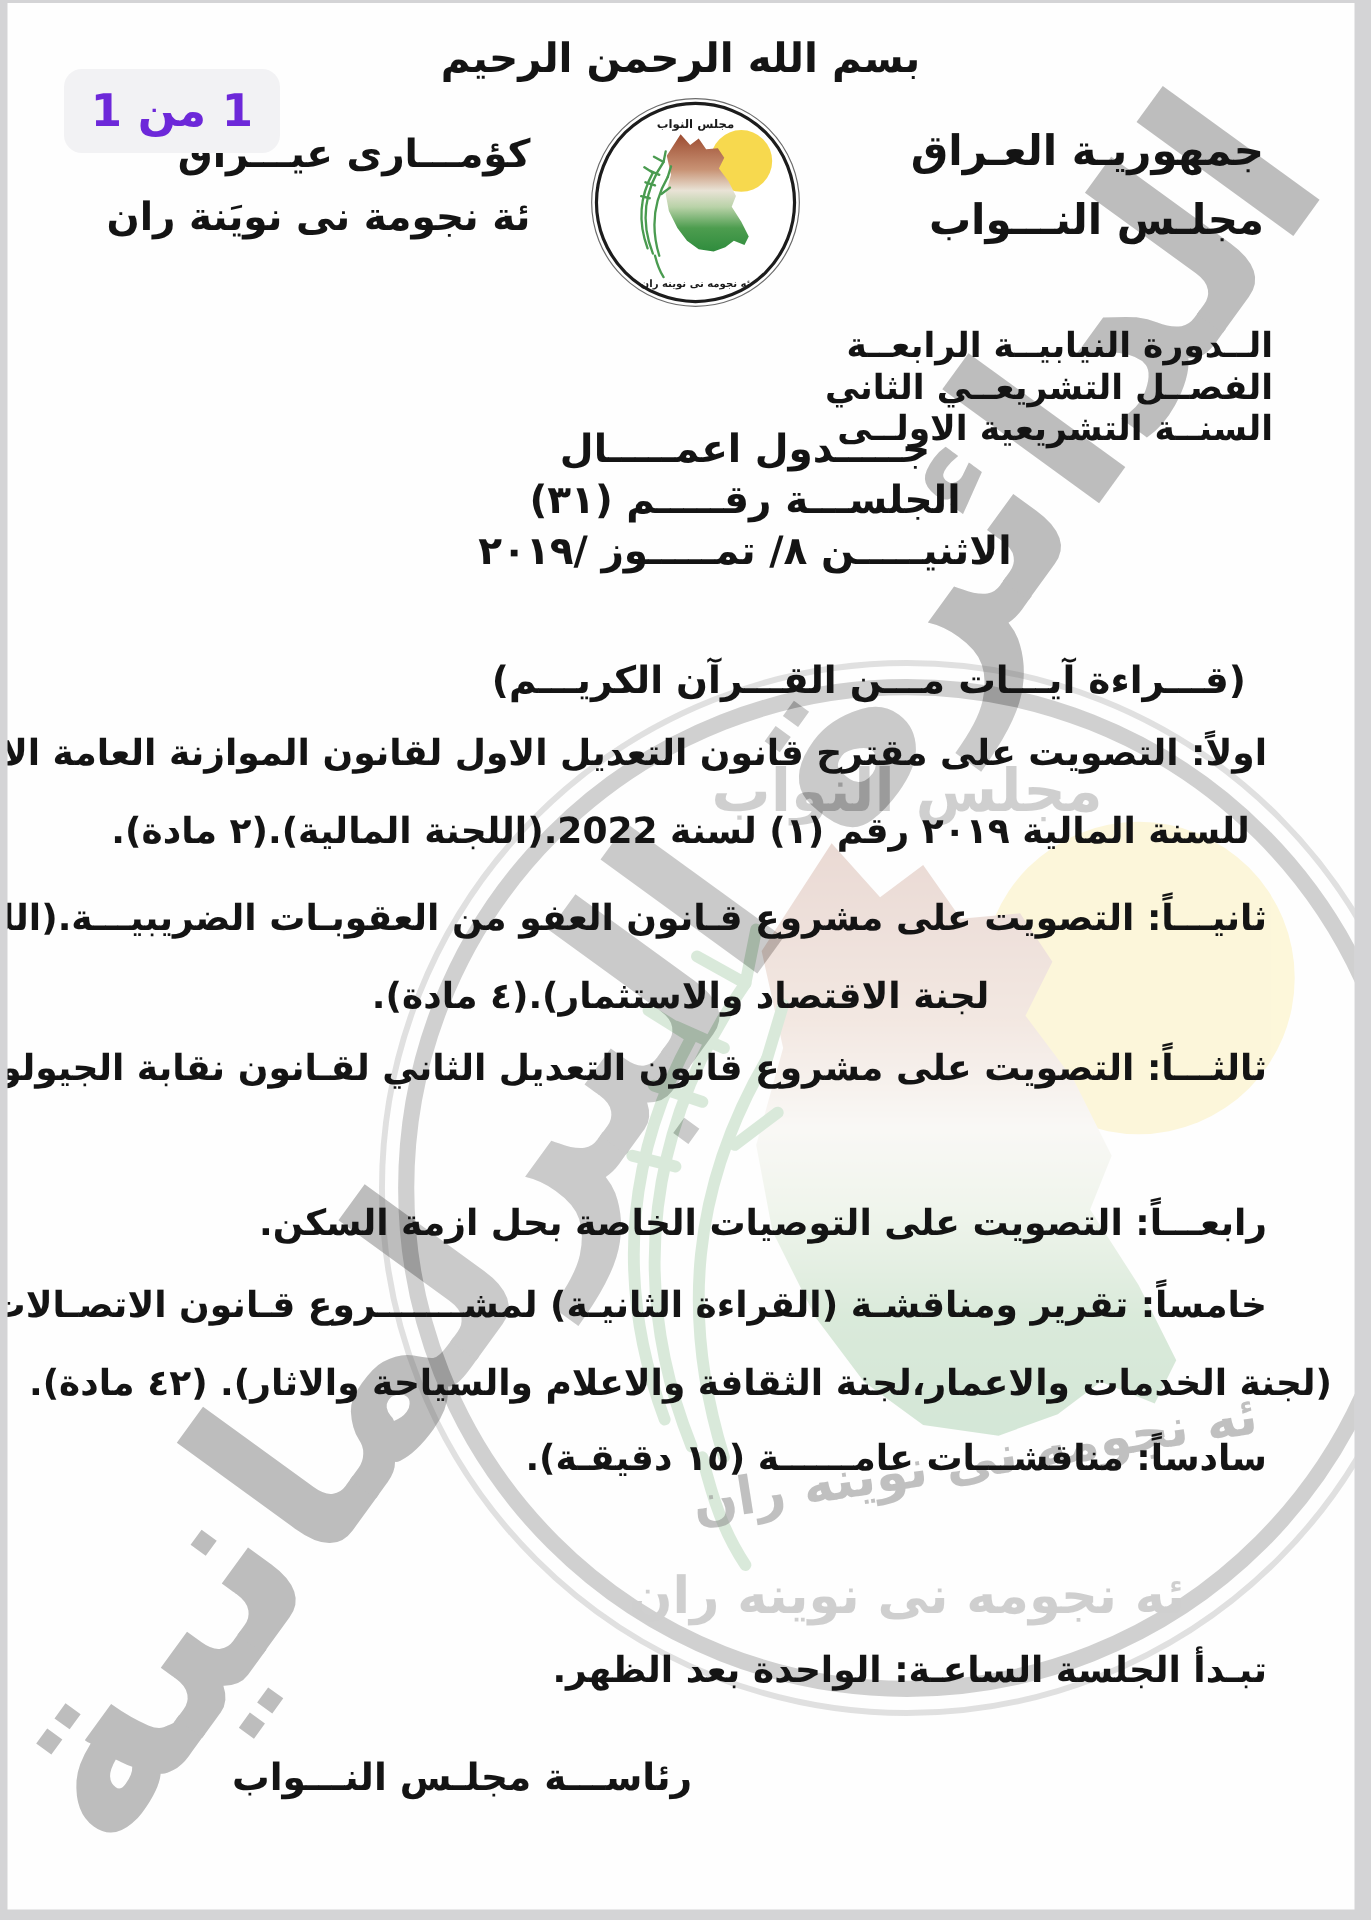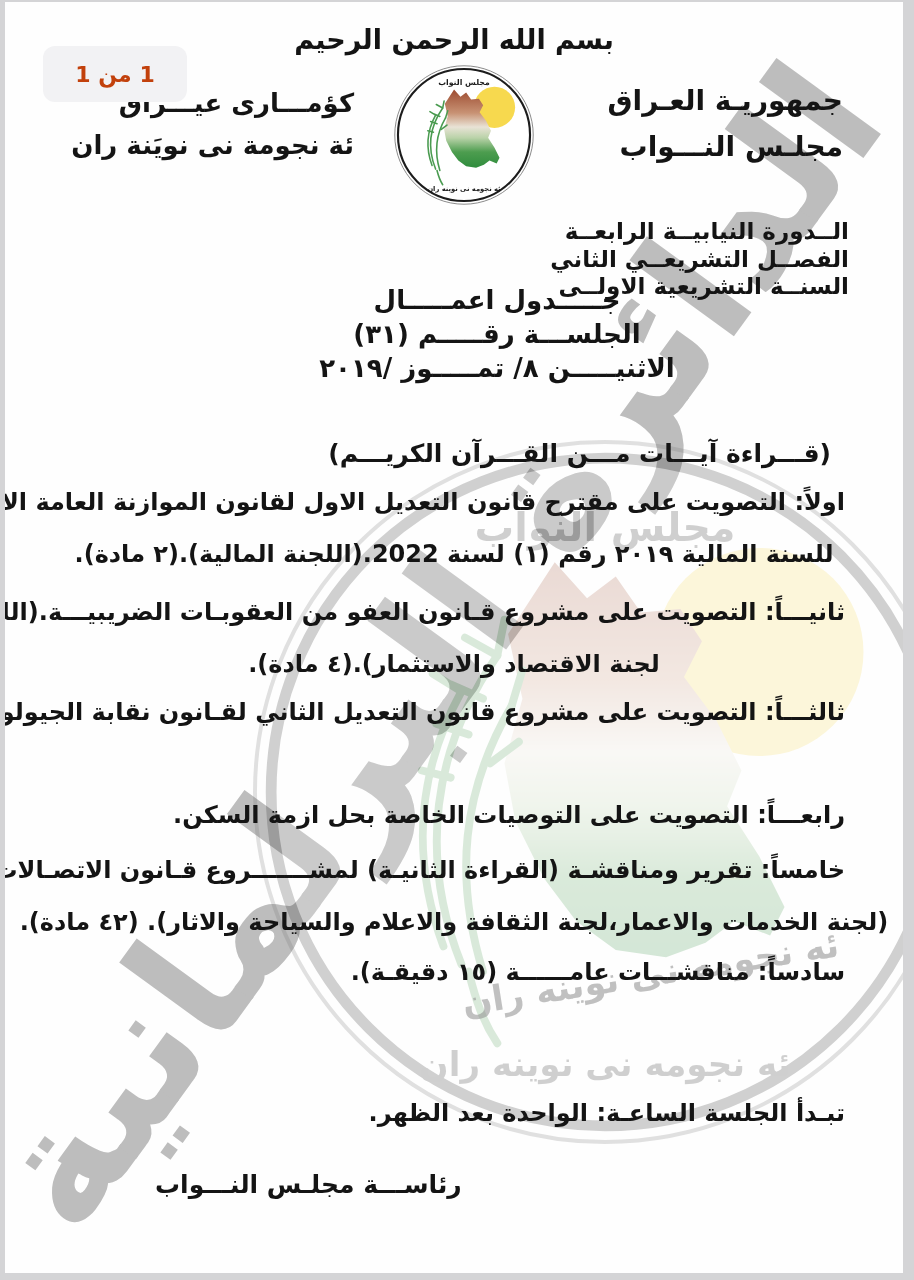--- a/index.html
+++ b/index.html
@@ -14,21 +14,21 @@
   .wm-text{position:absolute;left:-270px;top:535px;width:1400px;text-align:center;
            font-size:170px;font-weight:bold;color:#bdbdbd;letter-spacing:2px;
            transform:rotate(-54deg);line-height:220px;z-index:1;white-space:nowrap;}
   .emblem-big{position:absolute;left:241px;top:431px;width:718px;height:718px;
               opacity:0.20;z-index:1;}
   .wm-arc{position:absolute;left:455px;top:952px;font-size:35px;font-weight:bold;
           color:#8f8f8f;opacity:0.55;transform:rotate(-9deg);z-index:1;white-space:nowrap;}
   
   .content{position:absolute;inset:0;z-index:2;}
   .badge{position:absolute;left:38px;top:44px;width:144px;height:56px;background:#f2f2f4;
-         border-radius:12px;color:#c2410c;font-size:22px;font-weight:bold;
+         border-radius:12px;color:#6d28d9;font-size:30px;font-weight:bold;
          display:flex;align-items:center;justify-content:center;z-index:3;}
   .bismillah{left:0;right:0;top:22px;text-align:center;font-size:27px;}
   .hdr-right{top:76px;right:60px;text-align:right;font-size:28px;line-height:46px;}
   .hdr-left{top:80px;right:549px;text-align:right;font-size:26px;line-height:42px;}
   .emblem{position:absolute;left:388px;top:62px;width:142px;height:142px;}
   .session{top:184px;right:54px;text-align:right;font-size:23px;line-height:27.5px;margin-top:32px;}
   .agenda-head{top:281px;left:96px;right:10px;text-align:center;font-size:26px;line-height:34px;}
   .line-r{right:58px;text-align:right;font-size:24px;}
   .line-c{left:0;right:0;text-align:center;font-size:24px;}
   .quran{top:437px;right:72px;font-size:25px;}

